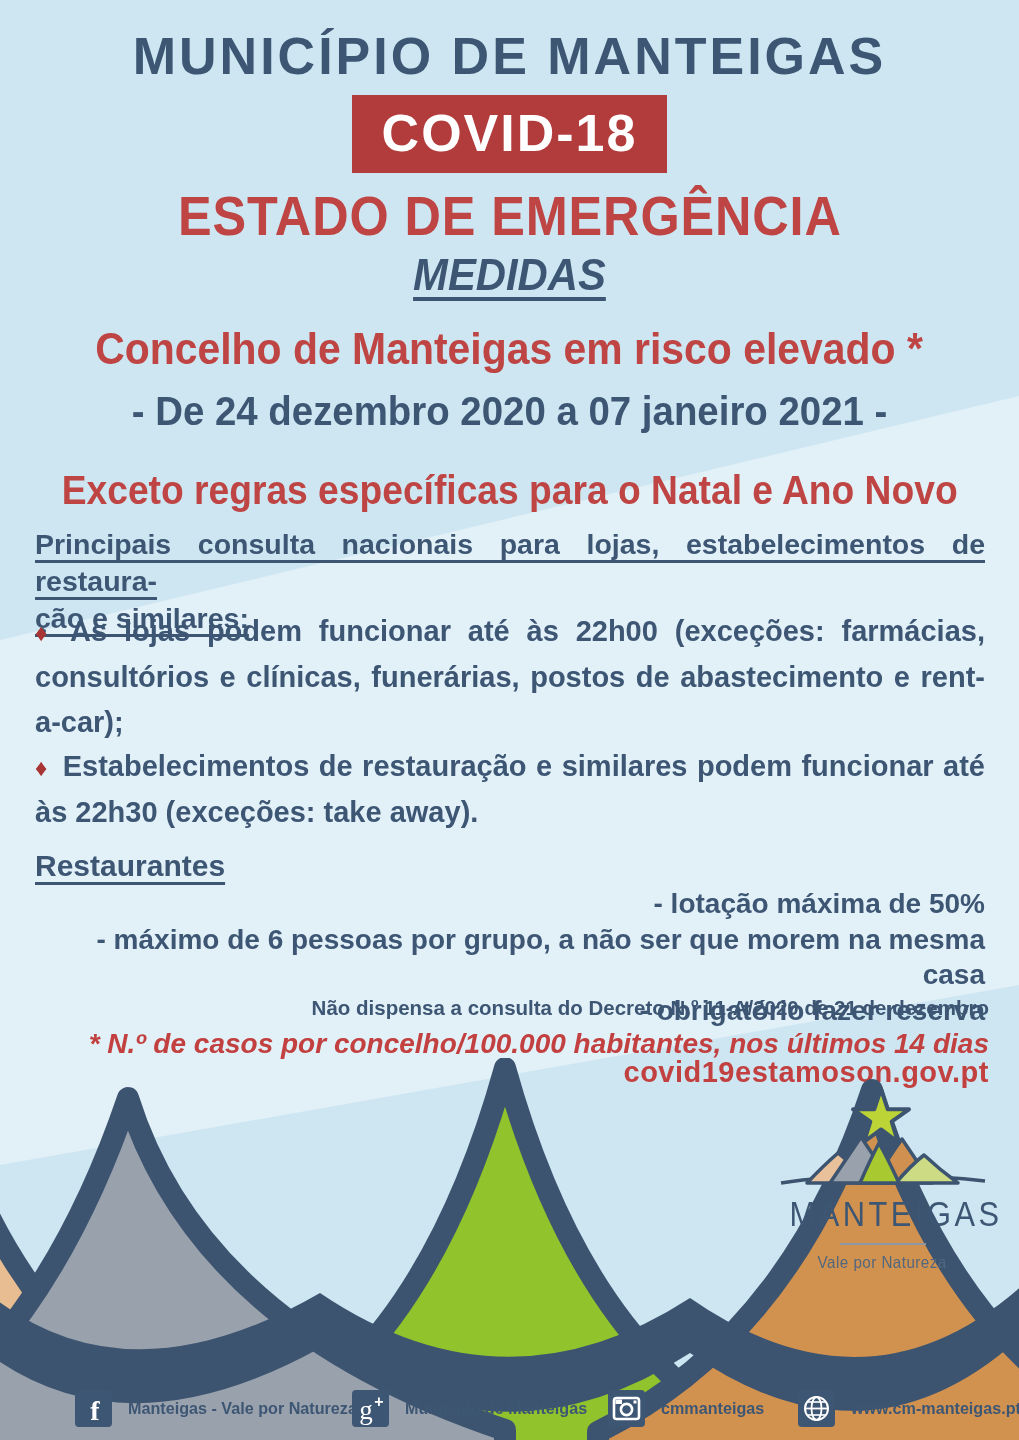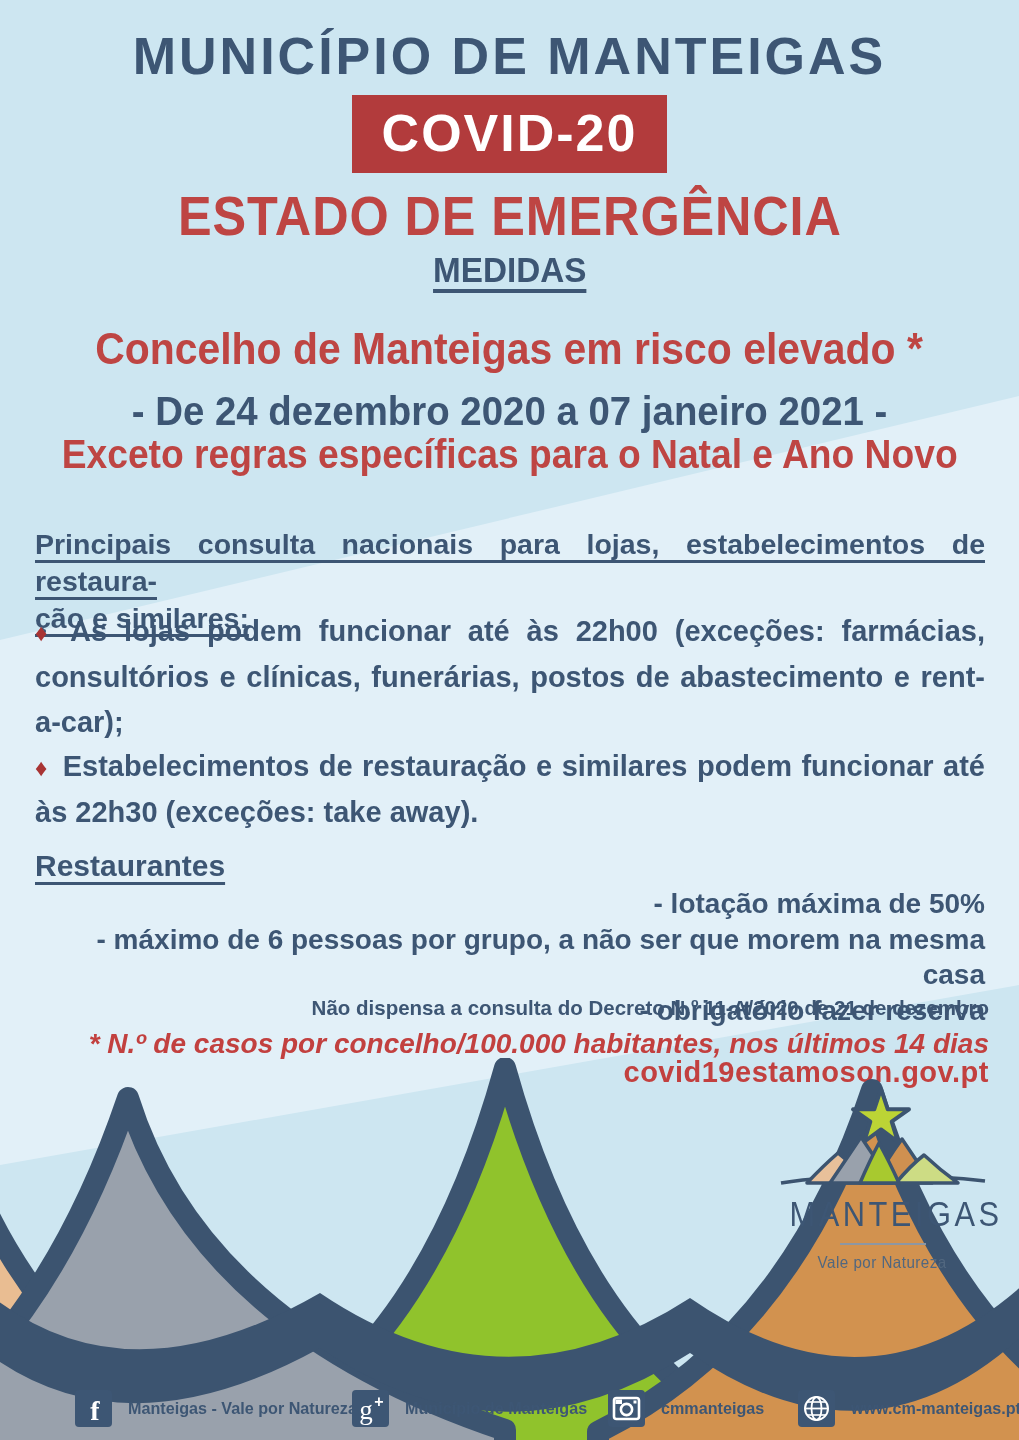--- a/index.html
+++ b/index.html
@@ -20,27 +20,27 @@
   }
   .bottom-strip{position:absolute;left:0;bottom:0;width:1019px;height:9px;background:#E8F3F9;}
   .abs{position:absolute;left:0;width:1019px;text-align:center;}
   .squeeze{display:inline-block;transform-origin:center;}
 
   .title{top:26px;font-size:52px;letter-spacing:3px;color:var(--blue);}
   .badge-row{top:95px;}
   .badge{display:inline-block;background:var(--badge);color:#fff;font-size:52px;
     letter-spacing:2px;padding:8px 30px 10px 30px;}
   .estado{top:183px;font-size:56px;letter-spacing:1px;color:var(--red);}
-  .medidas{top:250px;font-size:35px;}
+  .medidas{top:250px;font-size:44px;font-style:italic;}
   .medidas span{text-decoration:underline;text-decoration-thickness:4px;text-underline-offset:7px;transform:scaleX(.95);}
   .risk{top:324px;font-size:44px;color:var(--red);}
   .risk span{transform:scaleX(.93);}
   .date{top:389px;font-size:40px;}
   .date span{transform:scaleX(.96);}
-  .exceto{top:432px;font-size:40px;color:var(--red);text-align:center;}
+  .exceto{top:468px;font-size:40px;color:var(--red);text-align:center;}
   .exceto span{transform:scaleX(.93);}
 
   .blockl{position:absolute;left:35px;width:950px;text-align:justify;}
   .sec-head{top:526px;font-size:28.5px;line-height:37px;}
   .sec-head .ln{text-decoration:underline;text-decoration-thickness:2.5px;text-underline-offset:6px;}
   .sec-head .l1{display:block;text-align:justify;text-align-last:justify;}
   .bullet{font-size:29px;line-height:45px;}
   .b1{top:609px;} .b2{top:744px;}
   .diamond{color:#A83434;font-size:24px;margin-right:14px;}
   .rest-head{top:849px;font-size:30px;text-align:left;}
@@ -67,21 +67,21 @@
 </head>
 <body>
 
 <div class="poster">
 
   <div class="band"></div>
 
   <div class="abs title">MUNICÍPIO DE MANTEIGAS</div>
 
   <div class="abs badge-row">
-    <span class="badge">COVID-20</span>
+    <span class="badge">COVID-18</span>
   </div>
 
   <div class="abs estado"><span class="squeeze" style="transform:scaleX(.9)">ESTADO DE EMERGÊNCIA</span></div>
 
   <div class="abs medidas"><span class="squeeze">MEDIDAS</span></div>
 
   <div class="abs risk"><span class="squeeze">Concelho de Manteigas em risco elevado *</span></div>
 
   <div class="abs date"><span class="squeeze">- De 24 dezembro 2020 a 07 janeiro 2021 -</span></div>
 

